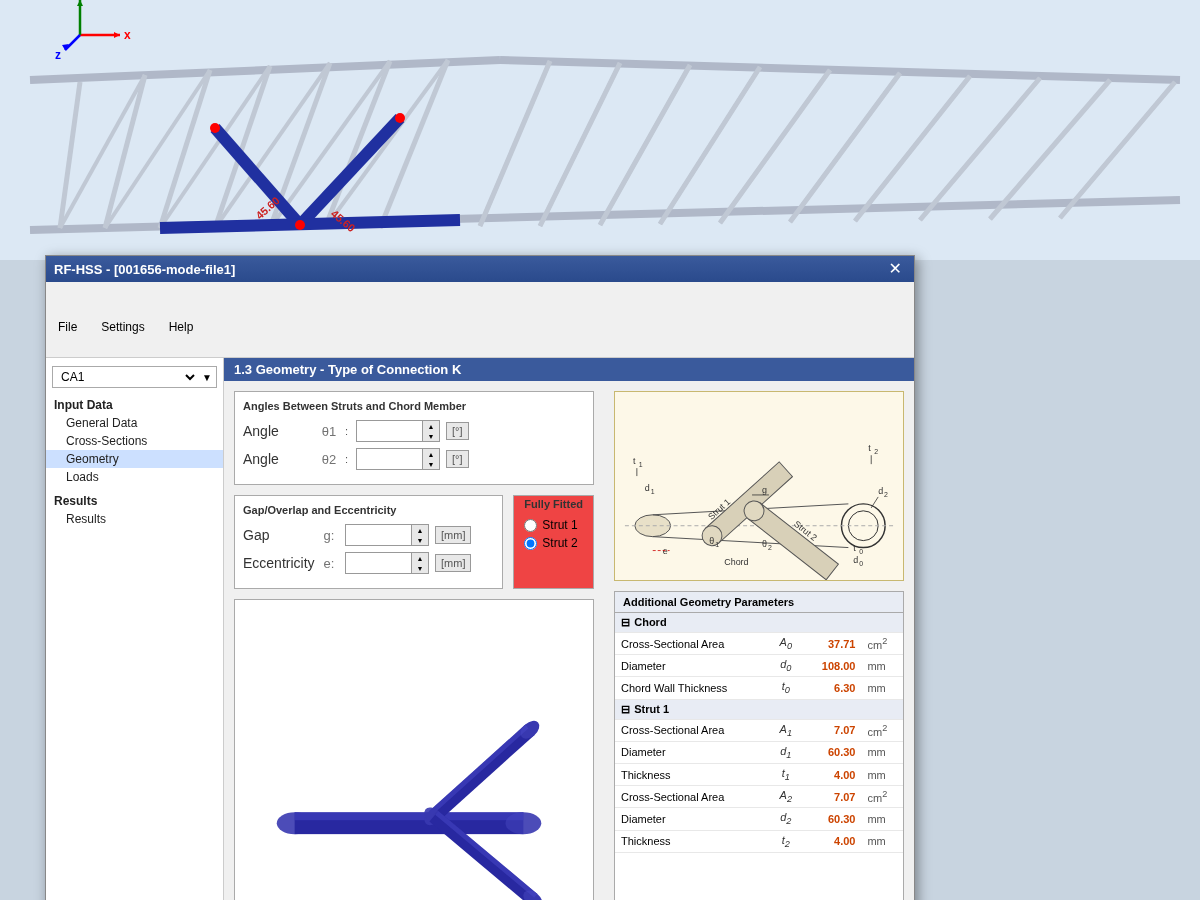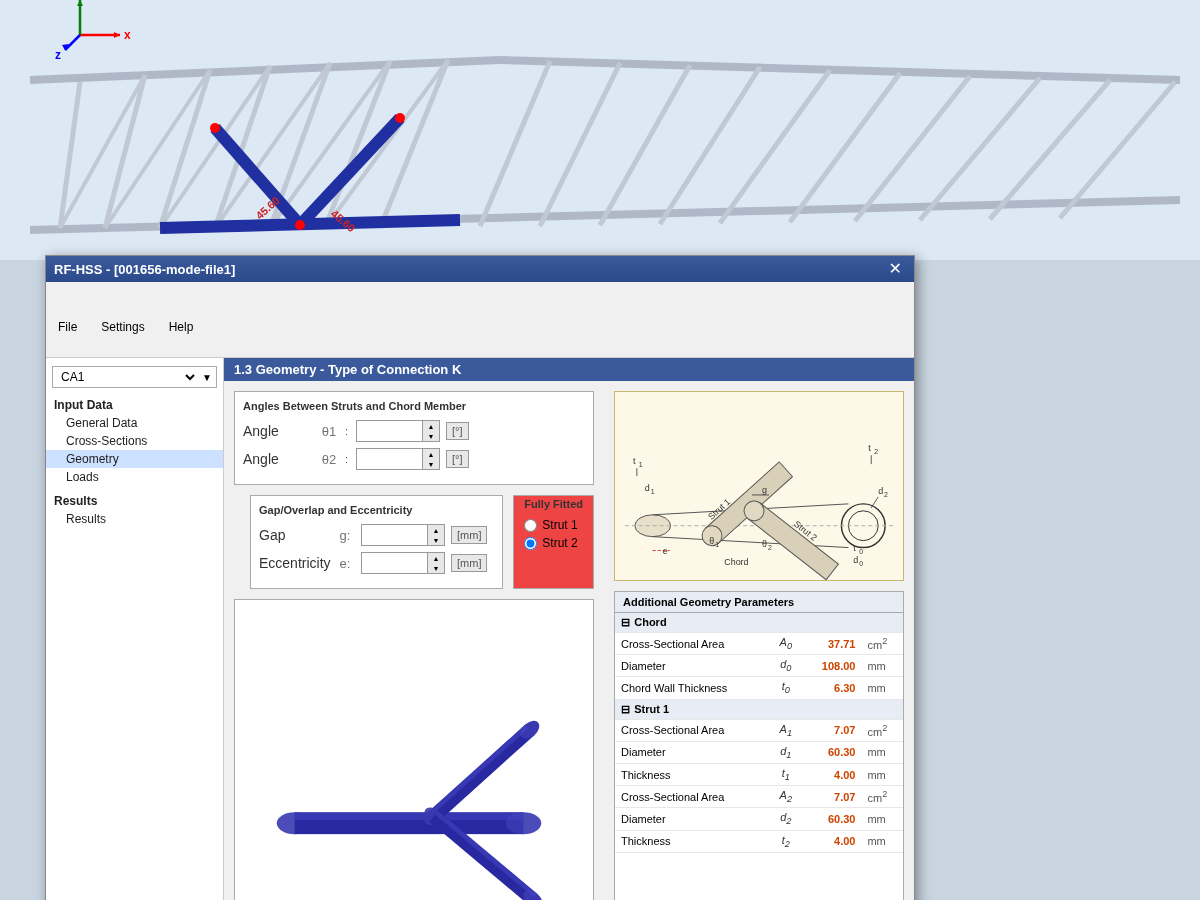--- a/index.html
+++ b/index.html
@@ -217,21 +217,20 @@
       color: #555;
       background: #e8e8e8;
       border: 1px solid #999;
       padding: 2px 5px;
     }
 
     
     .gap-section {
       display: flex;
       gap: 10px;
-      margin-left: 16px;
     }
 
     .gap-inputs { flex: 1; }
 
     .fully-fitted {
       border: 1px solid #aaa;
       padding: 2px 10px;
       background: #ef4444;
     }
 

